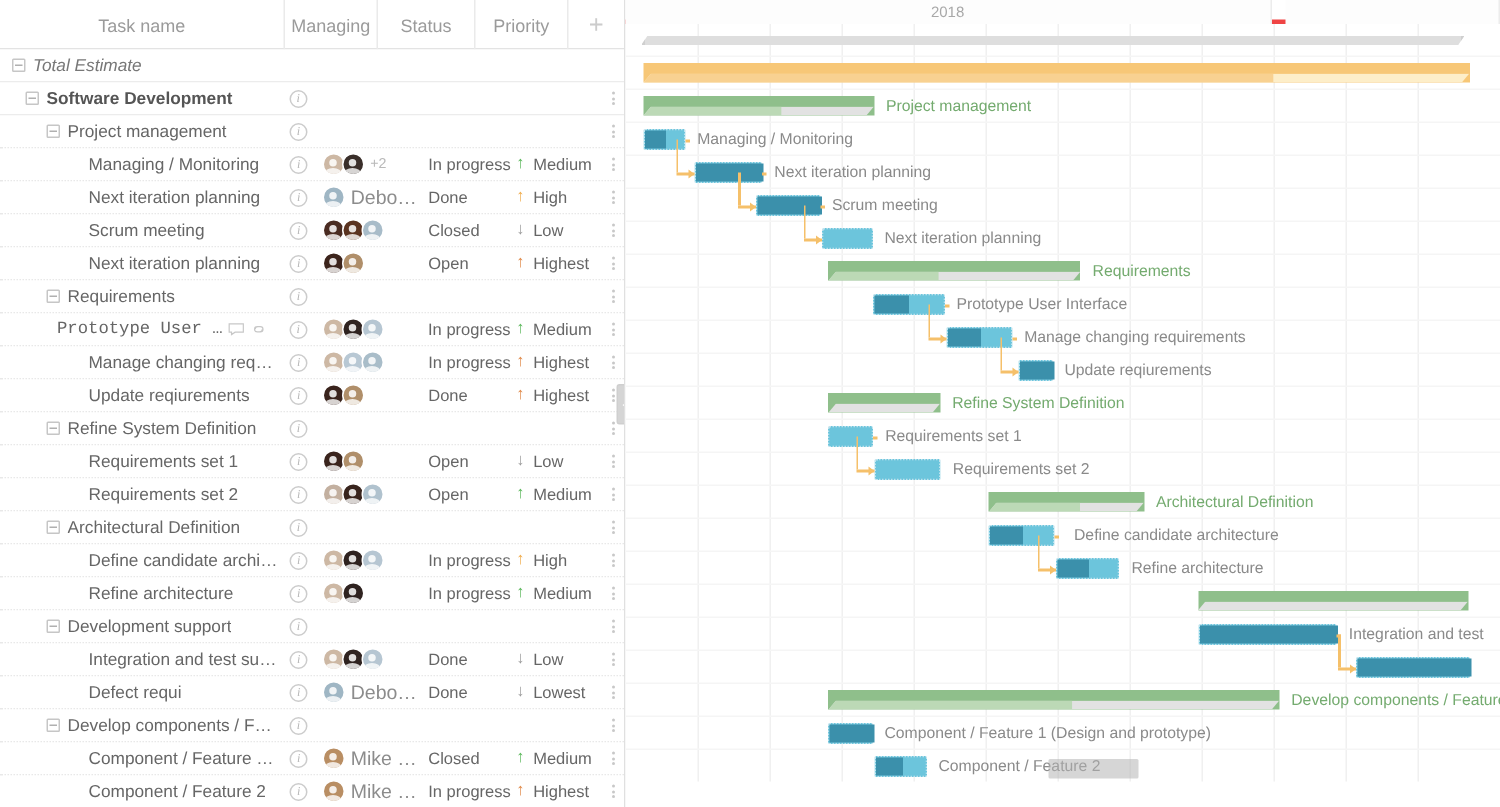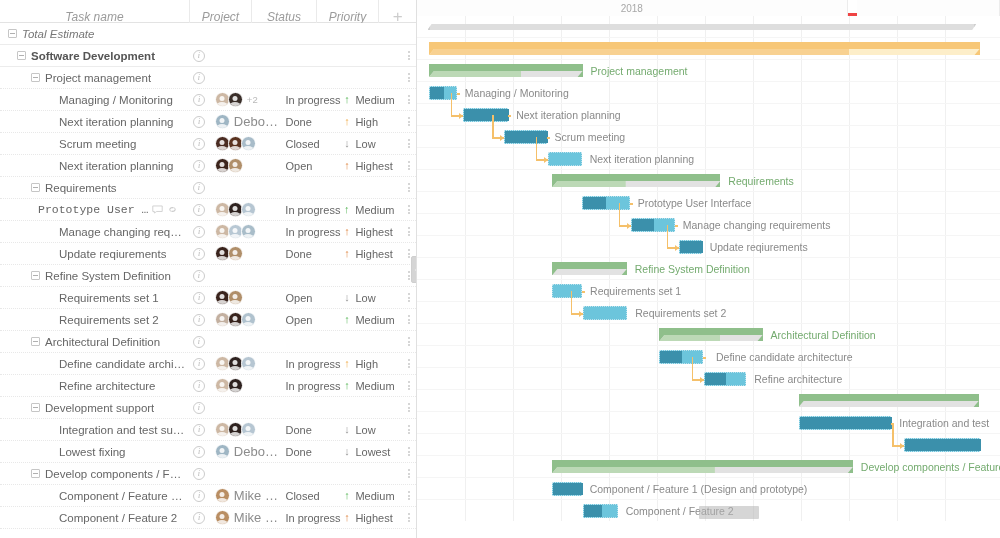--- a/index.html
+++ b/index.html
@@ -8,21 +8,21 @@
     font-family: "Liberation Sans", sans-serif;
     font-size: 11px;
     color: #555;
     background: #fff;
     -webkit-font-smoothing: antialiased;
   }
   .app { position:relative; width:1000px; height:538px; display:flex; }
 
   
   .grid-pane { width:417px; height:538px; position:relative; background:#fff; border-right:1px solid #e0e0e0; overflow:hidden; }
-  .grid-header { height:23px; display:flex; border-bottom:1px solid #e3e3e3; background:#fff;font-style:italic; }
+  .grid-header { height:33px; display:flex; border-bottom:1px solid #e3e3e3; background:#fff; }
   .hcell {
     display:flex; align-items:center; justify-content:center;
     font-size:12px; color:#9b9b9b; font-weight:400;
     border-right:1px solid #eaeaea; height:33px; position:relative;
   }
   .hcell.taskname { width:190px; }
   .hcell.assigned { width:62px; }
   .hcell.status   { width:65px; }
   .hcell.priority { width:62px; }
   .hcell.plus     { width:37px; border-right:none; }
@@ -147,21 +147,21 @@
 <body>
 
 <div class="app">
 
   <div class="grid-pane">
     <div class="grid-header">
       <div class="hcell taskname">
           <span>Task name</span>
         </div>
       <div class="hcell assigned">
-          <span>Project</span>
+          <span>Managing</span>
         </div>
       <div class="hcell status">
           <span>Status</span>
         </div>
       <div class="hcell priority">
           <span>Priority</span>
         </div>
       <div class="hcell plus">
           <span class="plus-glyph">+</span>
         </div>
@@ -688,21 +688,21 @@
             <span class="kebab">
               <span></span>
               <span></span>
               <span></span>
             </span>
           </div>
         </div>
         <div class="row lvl3">
           <div class="c-name" style="padding-left: 45px;">
             <span style="width: 14px; flex: 0 0 auto;"></span>
-            <span class="tname">Lowest fixing</span>
+            <span class="tname">Defect requi</span>
           </div>
           <div class="c-info">
             <span class="info-icon">i</span>
           </div>
           <div class="c-assigned">
             <span class="avatar" style="background: rgb(159, 182, 196);">
               <i></i>
               <b></b>
             </span>
             <span class="av-name">Debo…</span>

